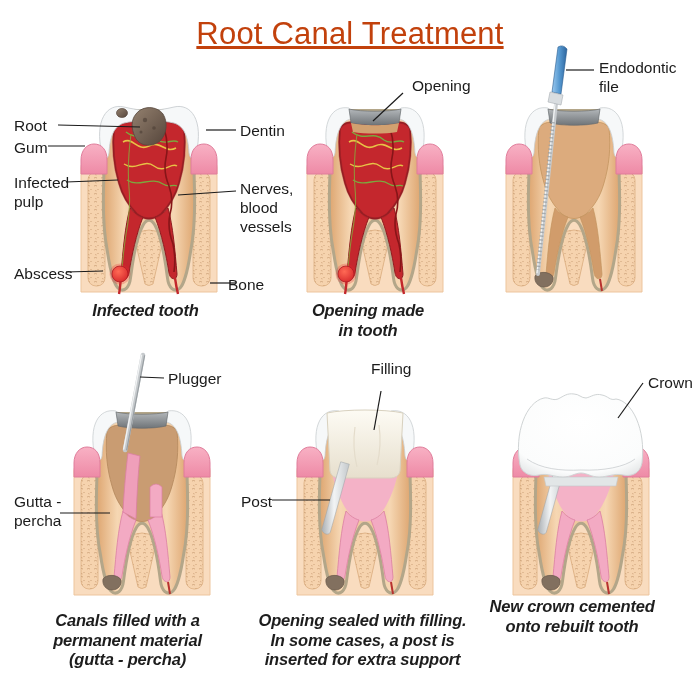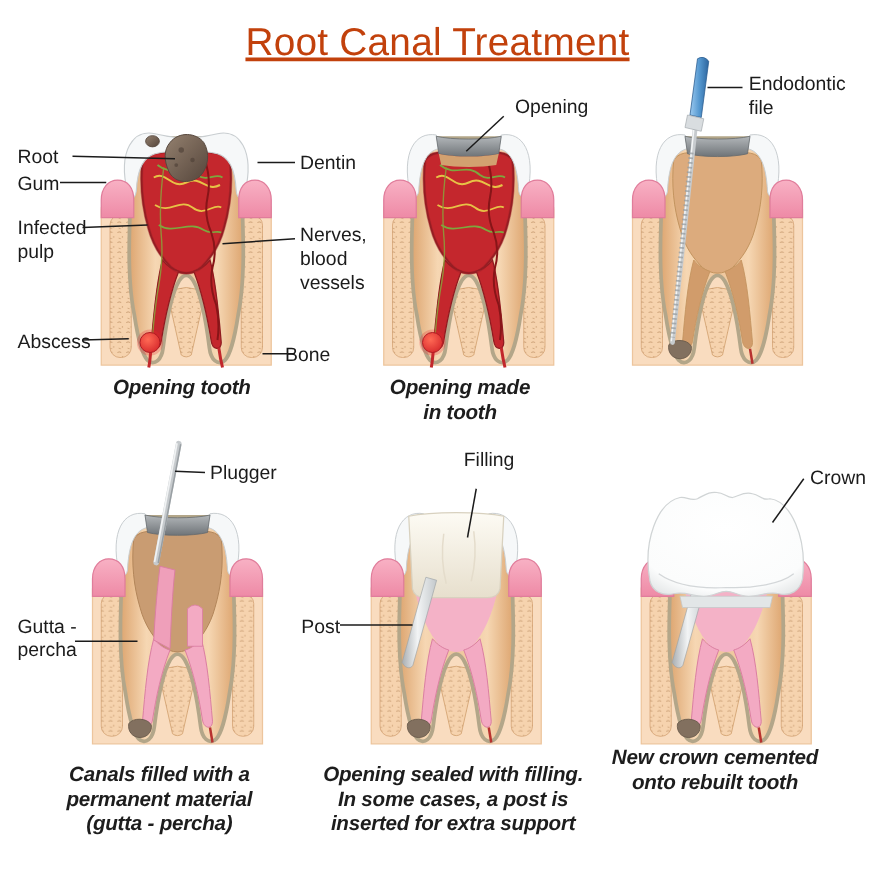--- a/index.html
+++ b/index.html
@@ -617,21 +617,21 @@
 
   <div class="lbl" style="left:168px;top:369px">Plugger</div>
   <div class="lbl" style="left:14px;top:492px">Gutta -
 percha</div>
 
   <div class="lbl" style="left:371px;top:359px">Filling</div>
   <div class="lbl" style="left:241px;top:492px">Post</div>
 
   <div class="lbl" style="left:648px;top:373px">Crown</div>
 
-  <div class="cap" style="left:43px;top:301px;width:205px">Opening tooth</div>
+  <div class="cap" style="left:43px;top:301px;width:205px">Infected tooth</div>
   <div class="cap" style="left:268px;top:301px;width:200px">Opening made
 in tooth</div>
   <div class="cap" style="left:240px;top:611px;width:245px">Opening sealed with filling.
 In some cases, a post is
 inserted for extra support</div>
   <div class="cap" style="left:25px;top:611px;width:205px">Canals filled with a
 permanent material
 (gutta - percha)</div>
   <div class="cap" style="left:452px;top:597px;width:240px">New crown cemented
 onto rebuilt tooth</div>

